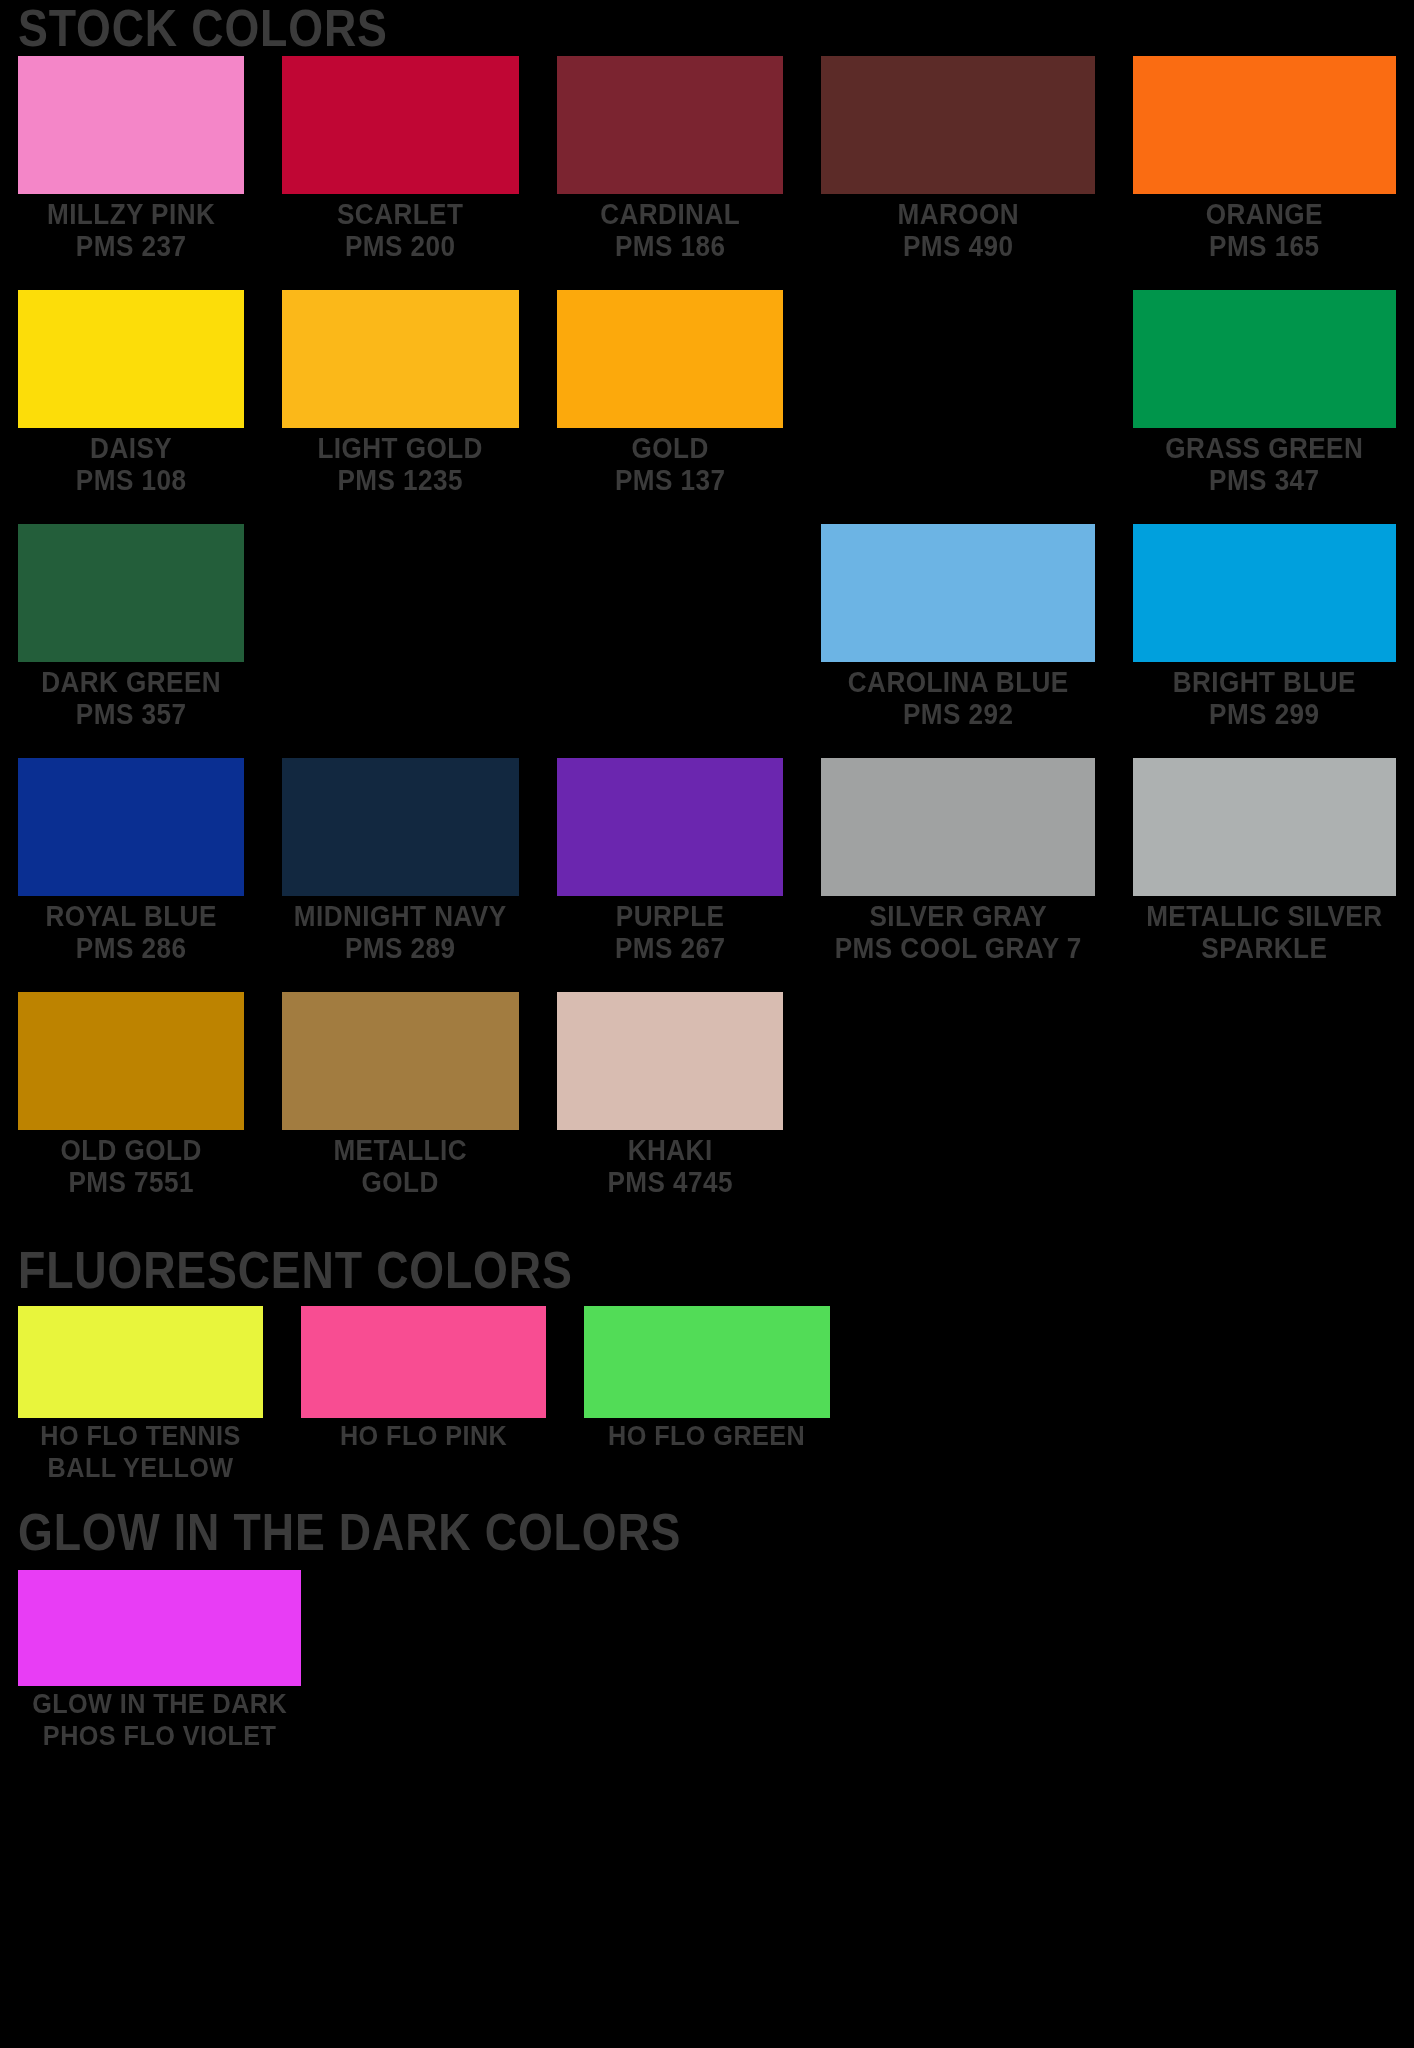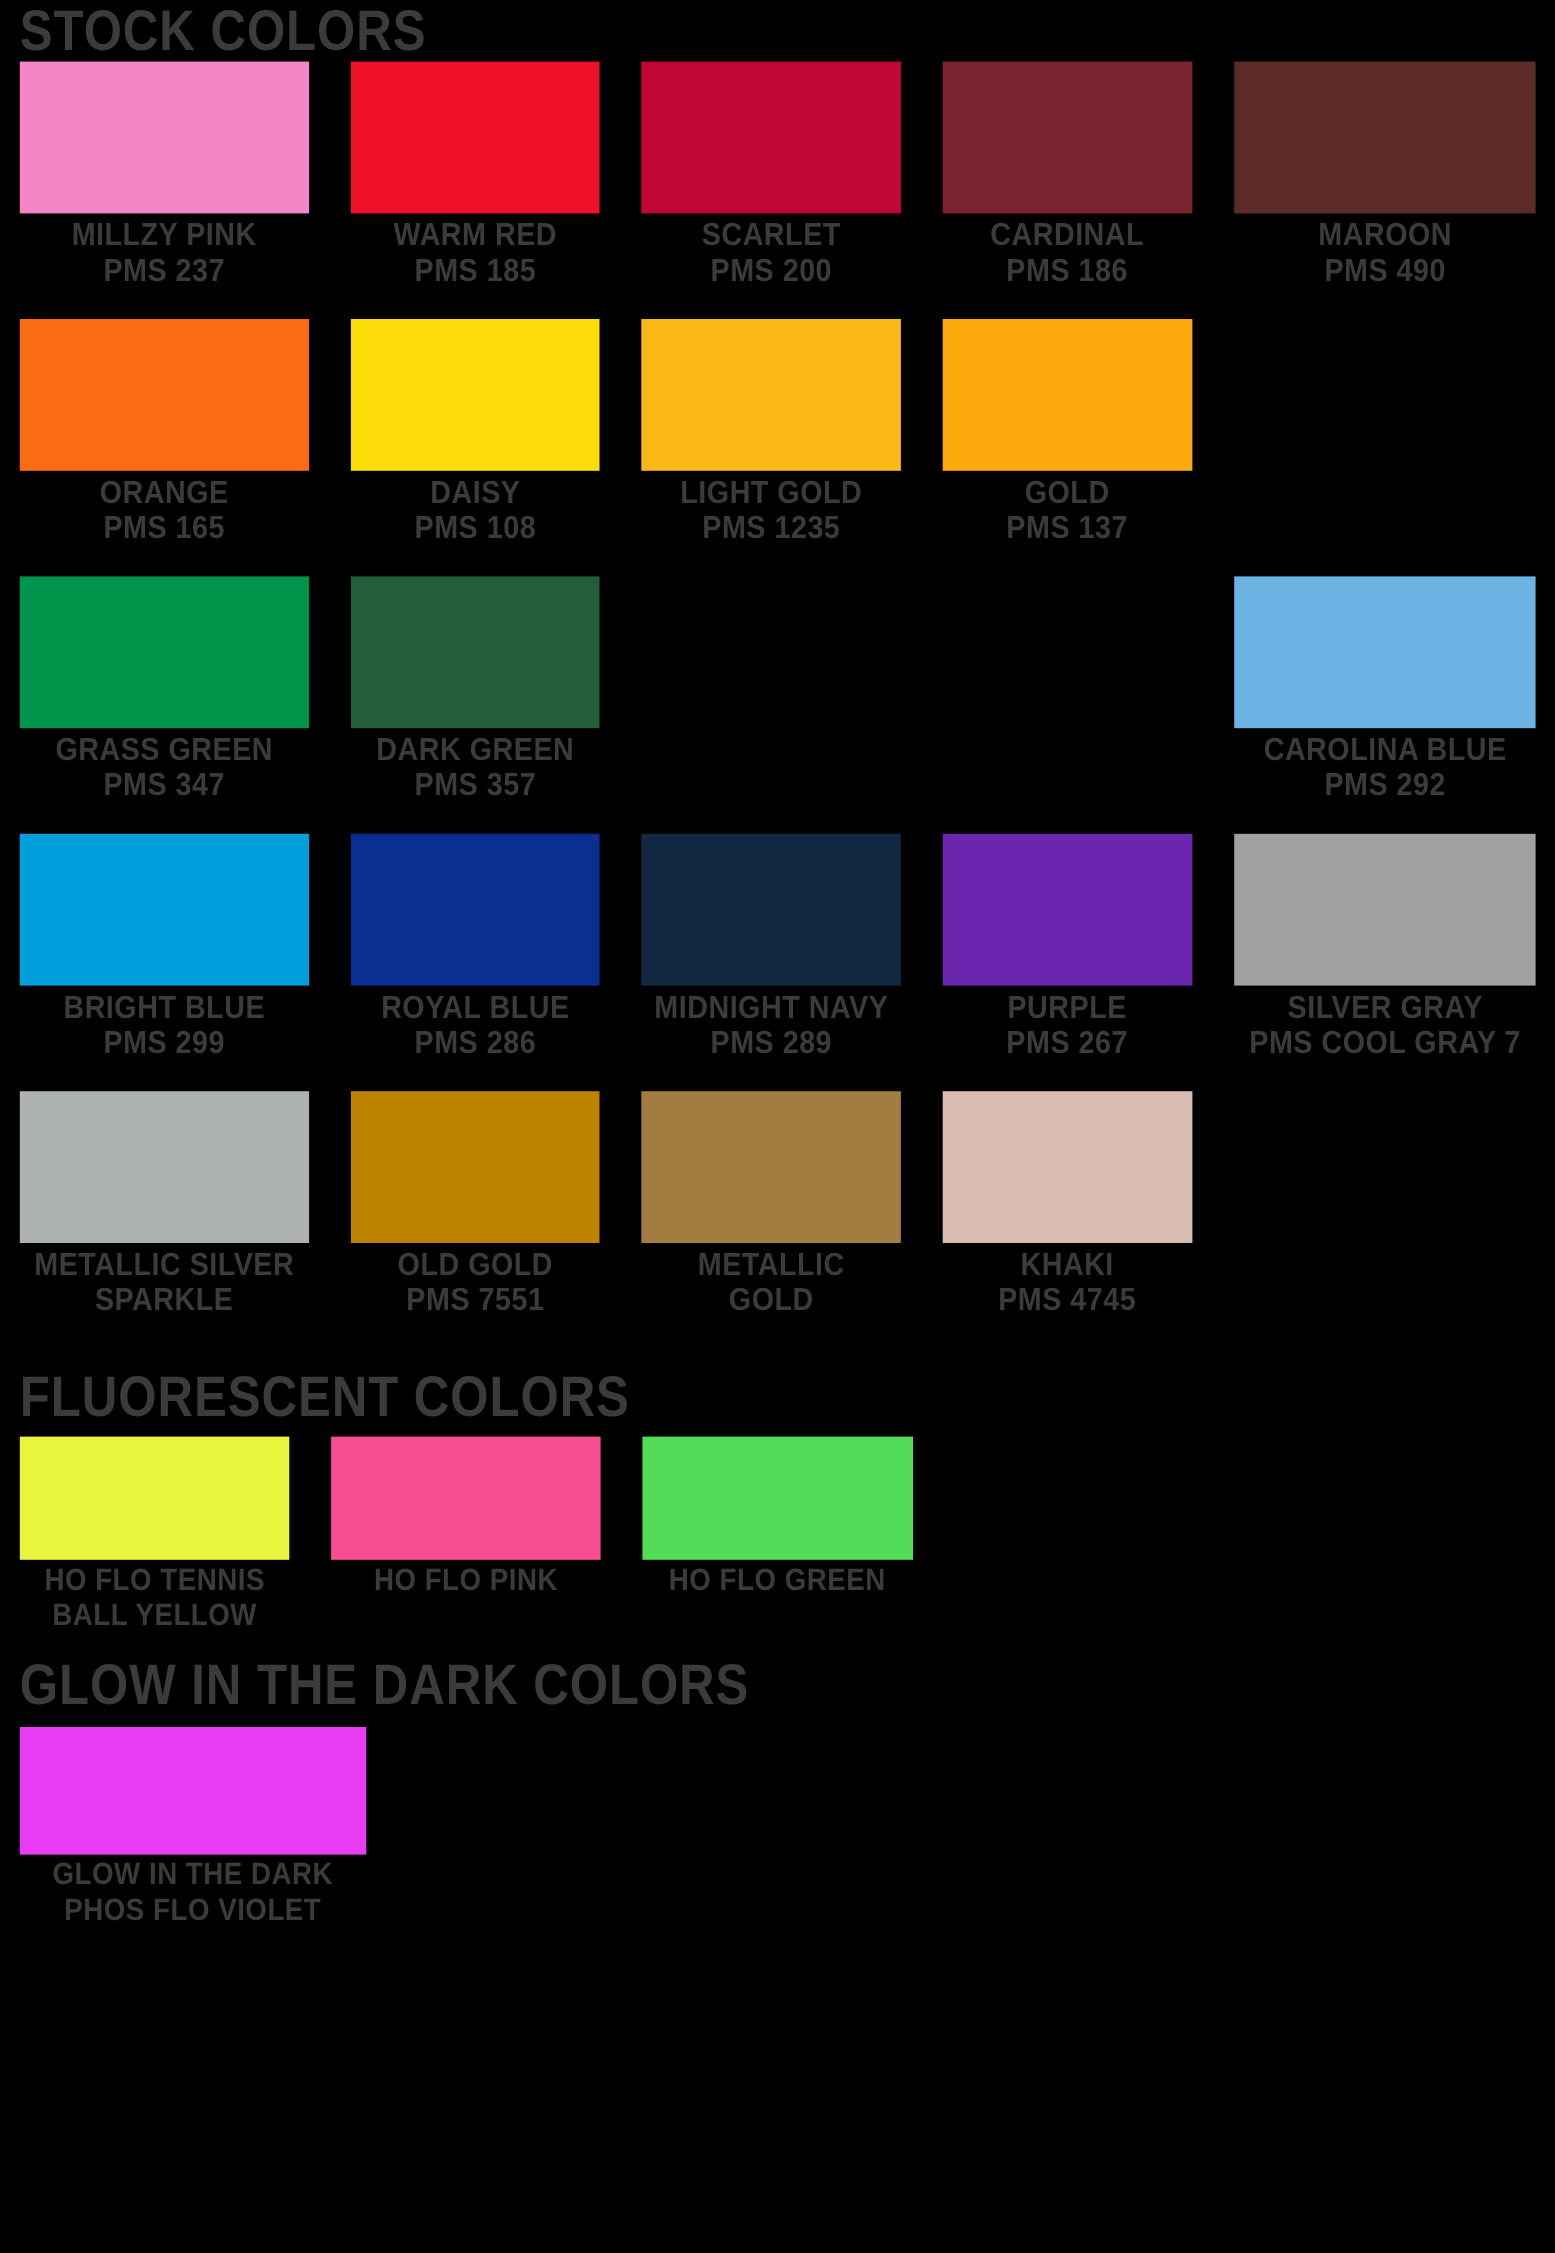--- a/index.html
+++ b/index.html
@@ -83,21 +83,21 @@
 
   
   #fluorescent-grid .chip { height: 112px; }
   #fluorescent-grid .caption {
     font-size: 28px;
     line-height: 32px;
     padding-top: 2px;
   }
 
   
-  #glow-grid { display: grid; grid-template-columns: repeat(4, 1fr); column-gap: 40px; }
+  #glow-grid { display: grid; grid-template-columns: repeat(5, 1fr); column-gap: 40px; }
   #glow-grid .chip { height: 116px; }
   #glow-grid .caption {
     font-size: 28px;
     line-height: 32px;
     padding-top: 2px;
   }
 </style>
 </head>
 <body style="background: rgb(0, 0, 0);">
 
@@ -106,24 +106,20 @@
   <div id="stock-heading-wrap">
     <h1 class="section-heading">STOCK COLORS</h1>
   </div>
 
   <div class="swatch-grid" id="stock-grid">
       <div class="swatch-cell">
         <span class="chip" style="background: rgb(244, 134, 200);"></span>
         <span class="caption"><span>MILLZY PINK</span><span class="line2">PMS 237</span></span>
       </div>
       <div class="swatch-cell">
-        <span class="chip" style="background: rgb(238, 17, 40);"></span>
-        <span class="caption"><span>WARM RED</span><span class="line2">PMS 185</span></span>
-      </div>
-      <div class="swatch-cell">
         <span class="chip" style="background: rgb(192, 6, 52);"></span>
         <span class="caption"><span>SCARLET</span><span class="line2">PMS 200</span></span>
       </div>
       <div class="swatch-cell">
         <span class="chip" style="background: rgb(123, 36, 48);"></span>
         <span class="caption"><span>CARDINAL</span><span class="line2">PMS 186</span></span>
       </div>
       <div class="swatch-cell">
         <span class="chip" style="background: rgb(92, 43, 40);"></span>
         <span class="caption"><span>MAROON</span><span class="line2">PMS 490</span></span>

